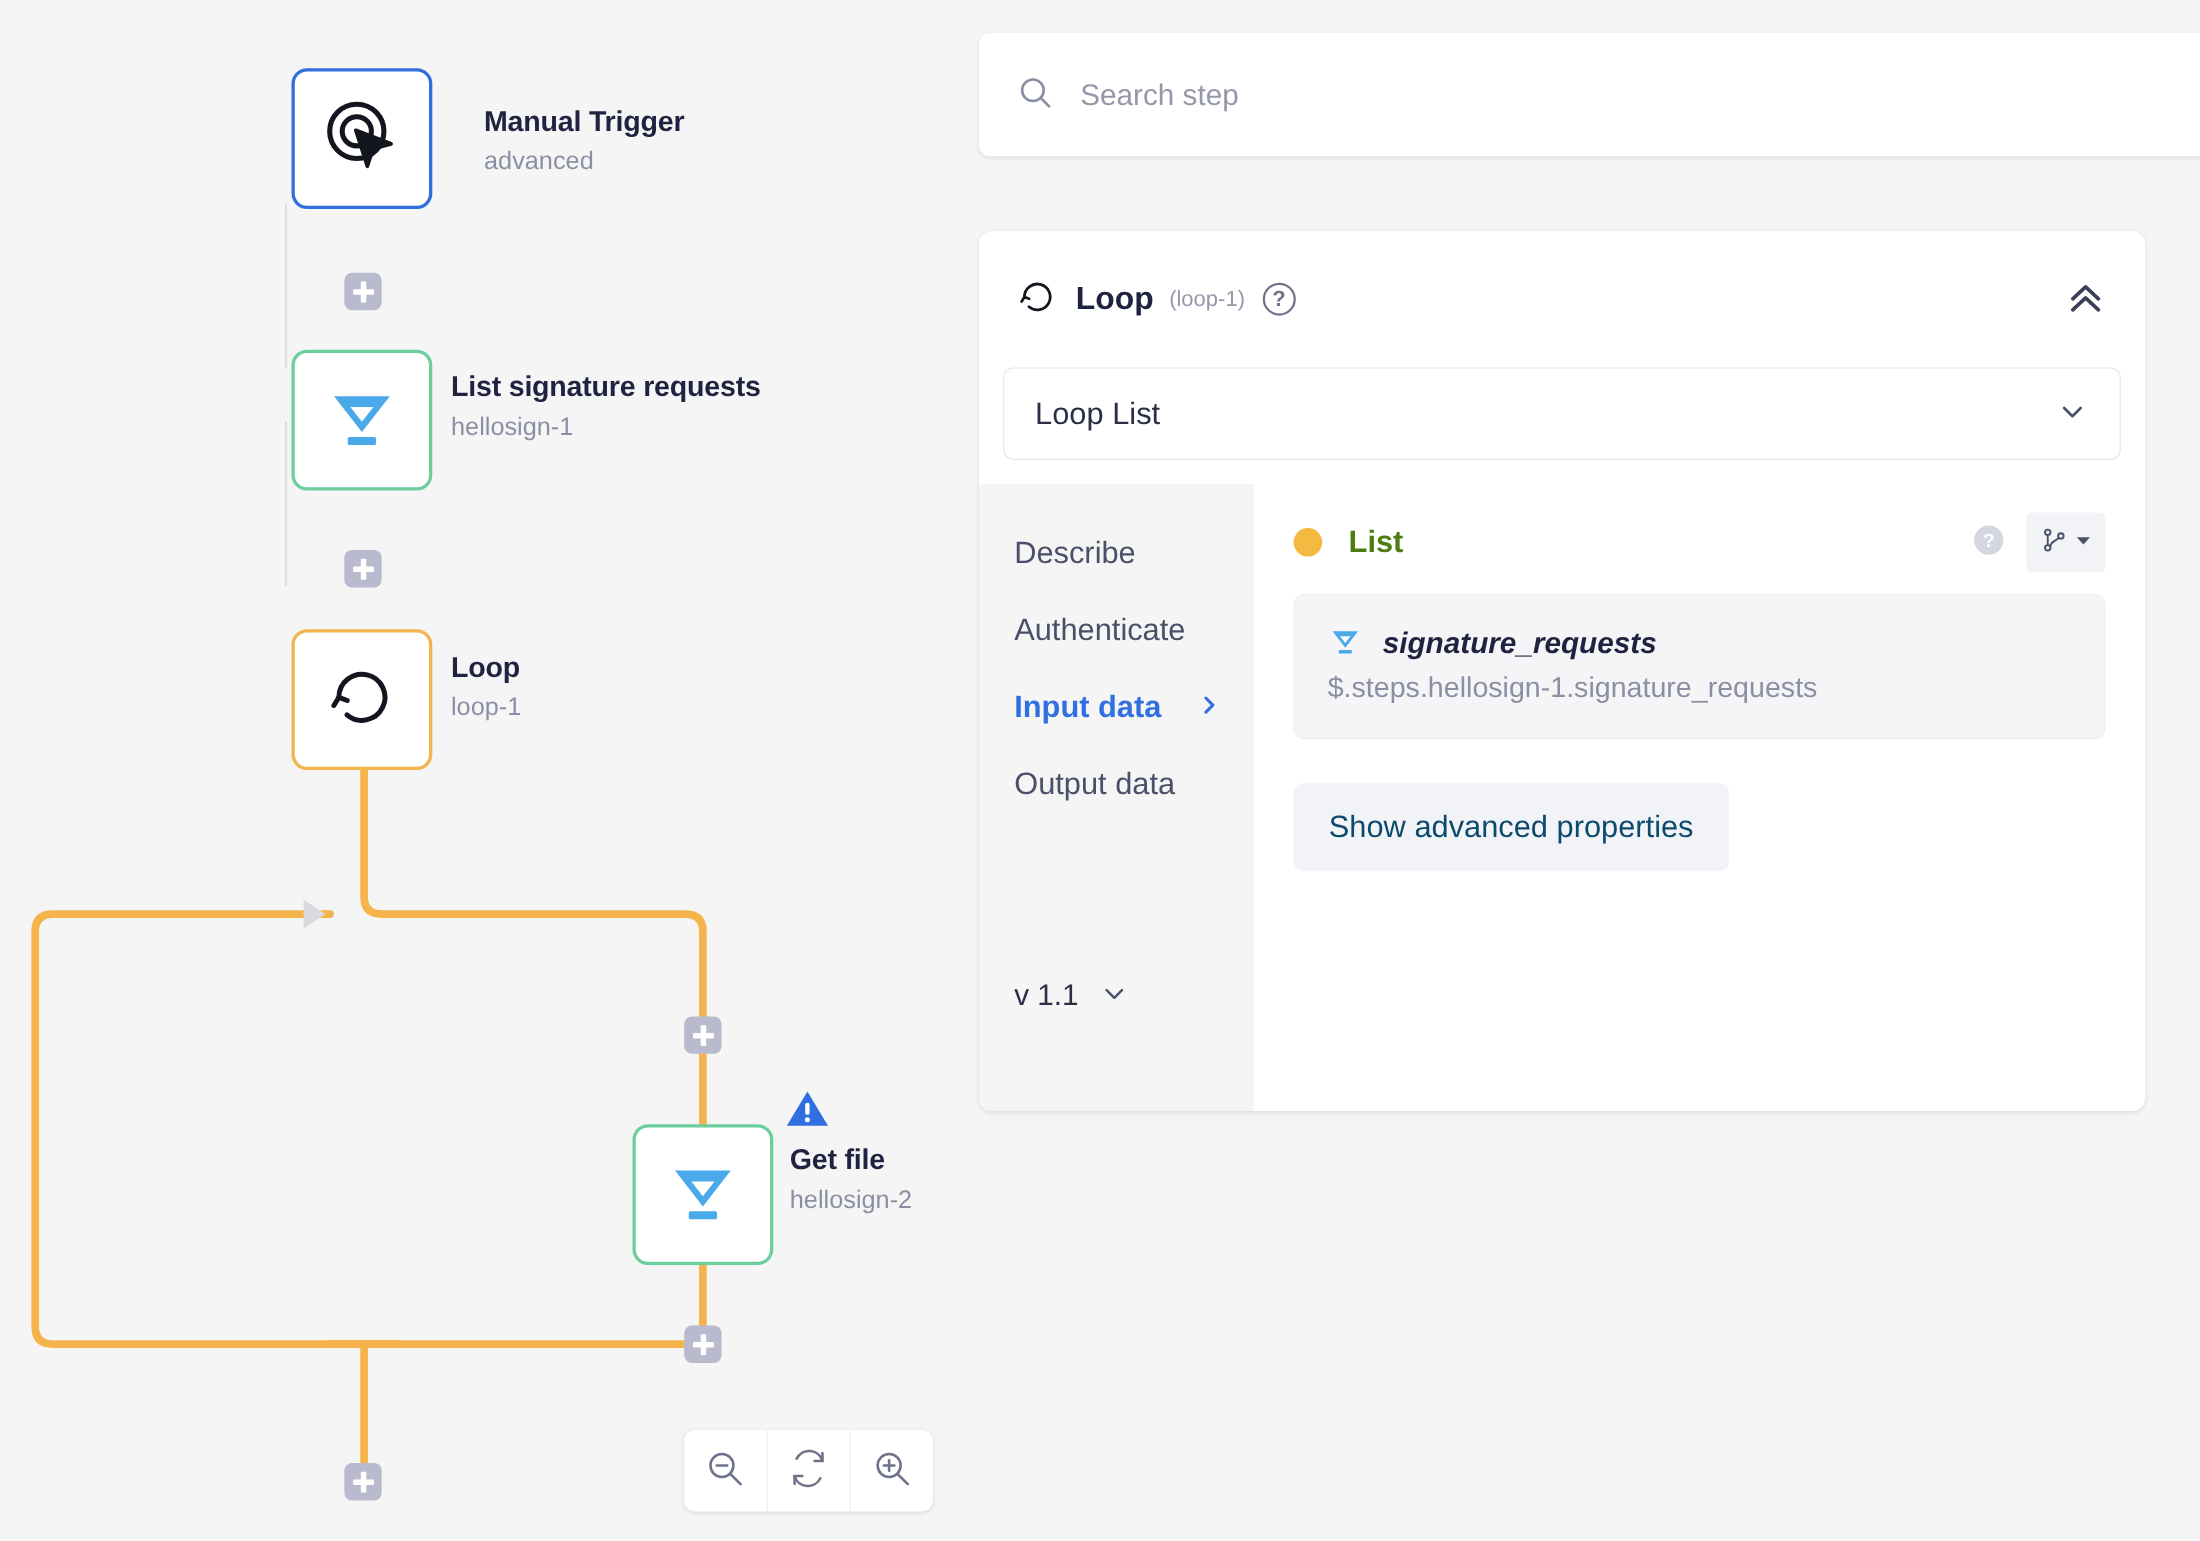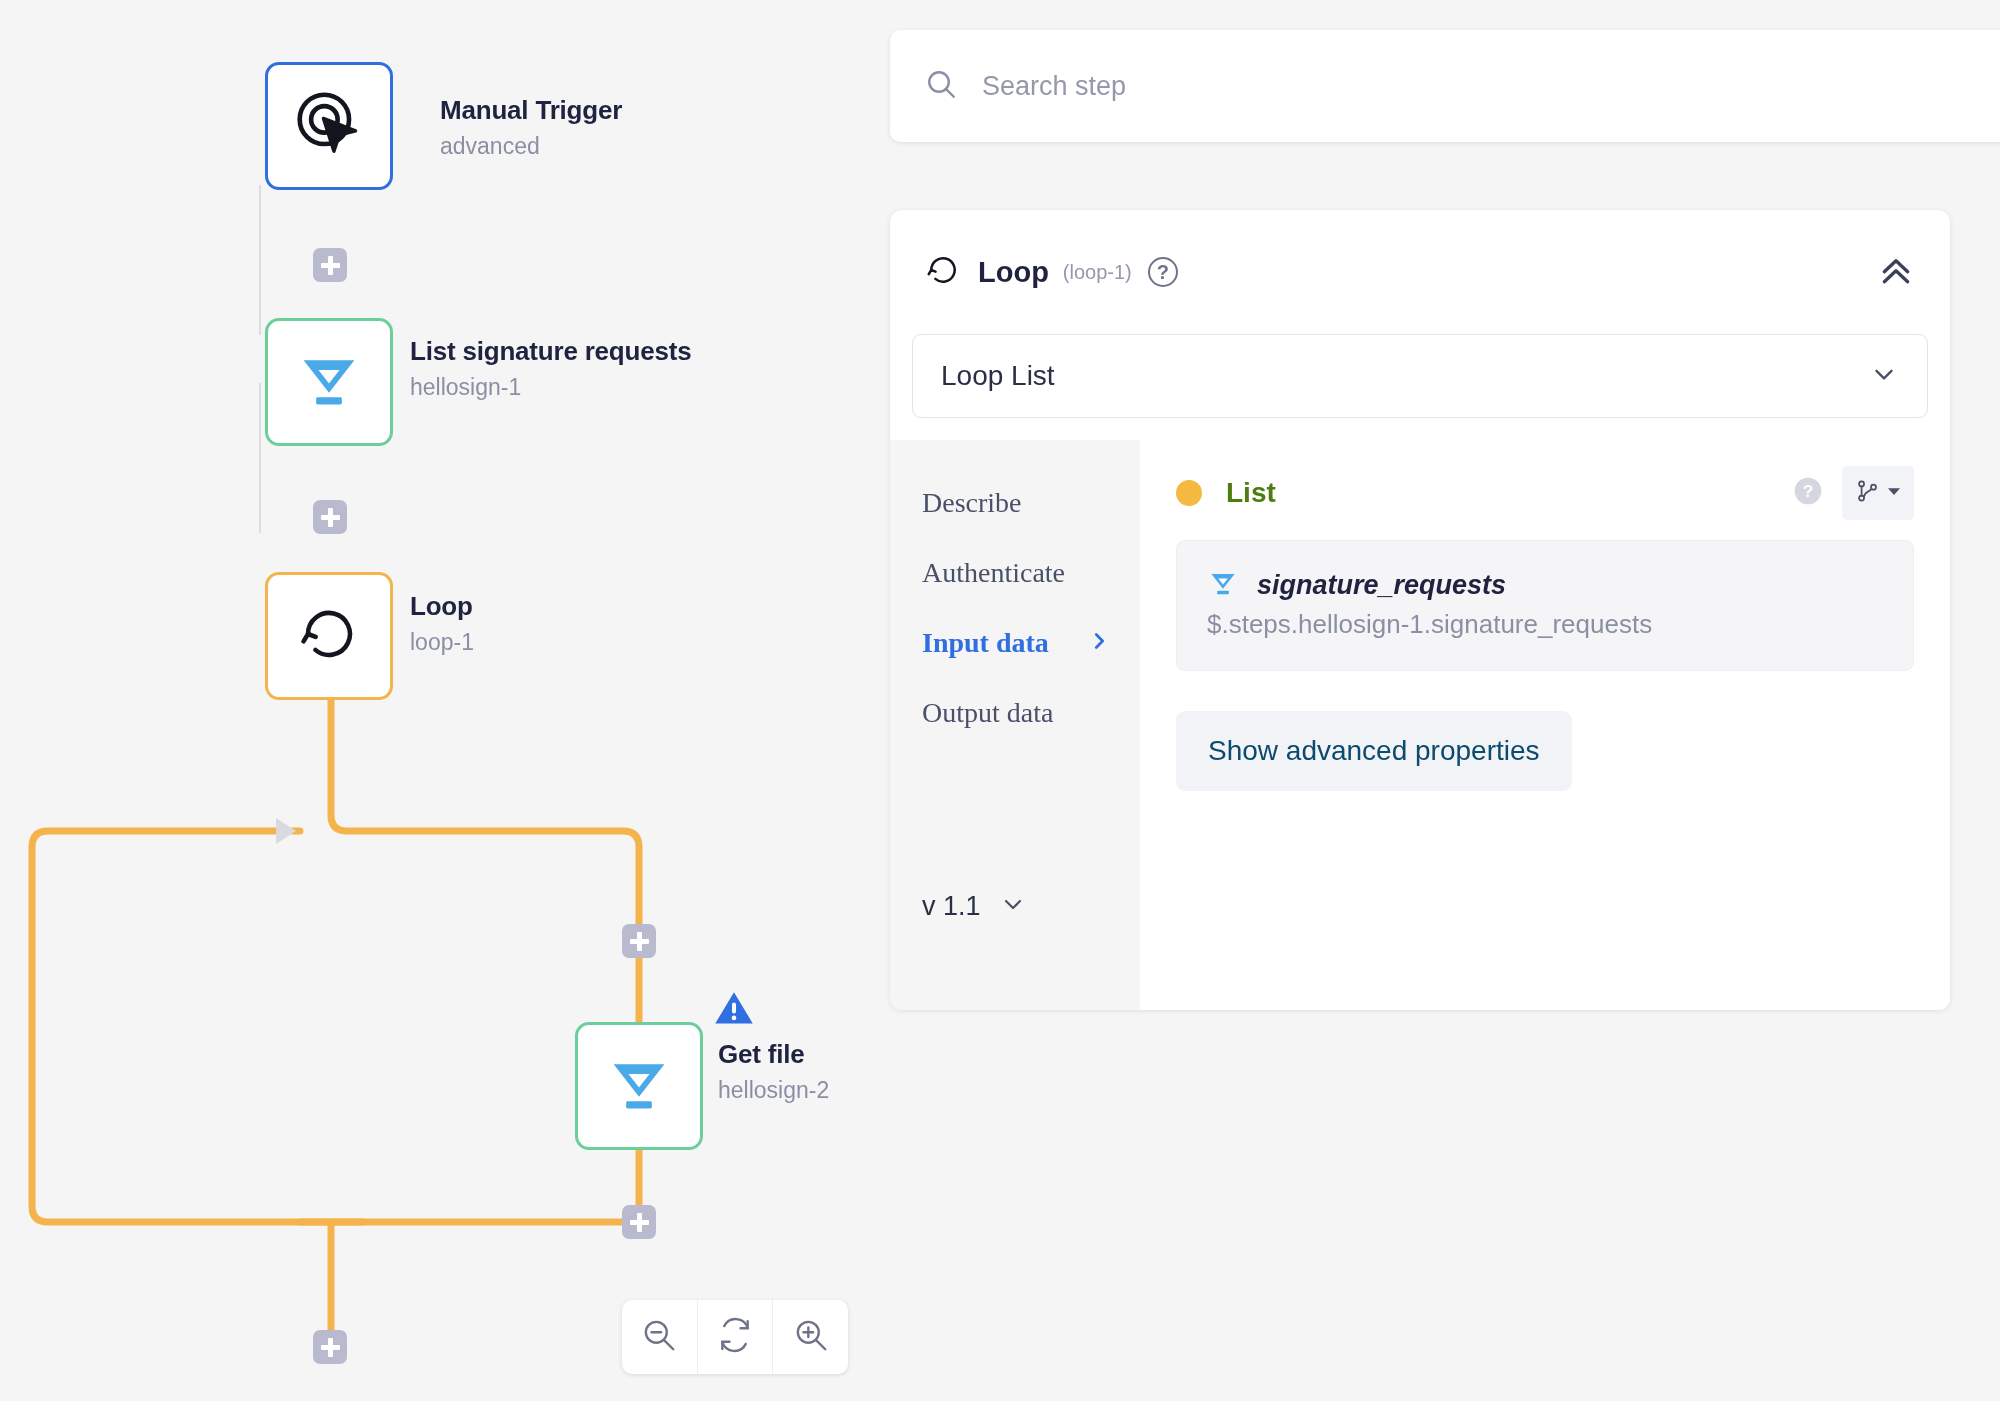--- a/index.html
+++ b/index.html
@@ -107,21 +107,21 @@
   #loop-select .chev{margin-left:auto;}
   #step-body{
     position:absolute;left:0;top:230px;right:0;bottom:0;display:flex;
   }
   #tabs{
     width:250px;background:#f5f5f6;padding:28px 0 0 32px;
     box-sizing:border-box;position:relative;
   }
   .tab{
     font-size:28px;color:#4b5069;padding:19px 0;
-    display:flex;width:200px;font-family:Liberation Serif, serif;
+    display:flex;width:200px;
   }
   .tab.active{color:#2f6fe0;font-weight:700;}
   .tab .arrow{margin-left:auto;margin-right:12px;}
   #version-row{
     position:absolute;left:32px;bottom:88px;
     display:flex;align-items:center;
   }
   #version-label{font-size:27px;color:#2b2f45;}
   #version-row .chev{margin-left:18px;}
   #fields{flex:1;background:#fff;padding:28px 36px 0 36px;box-sizing:border-box;}

